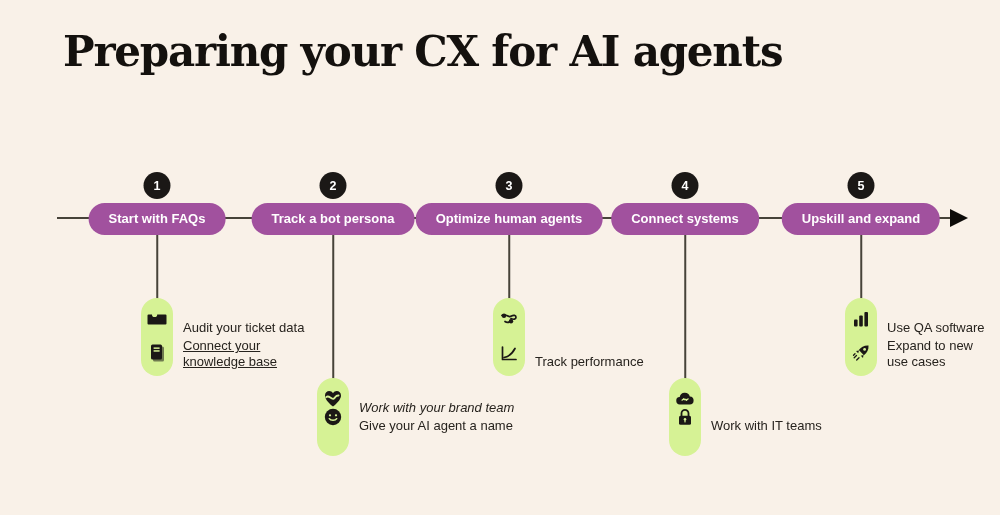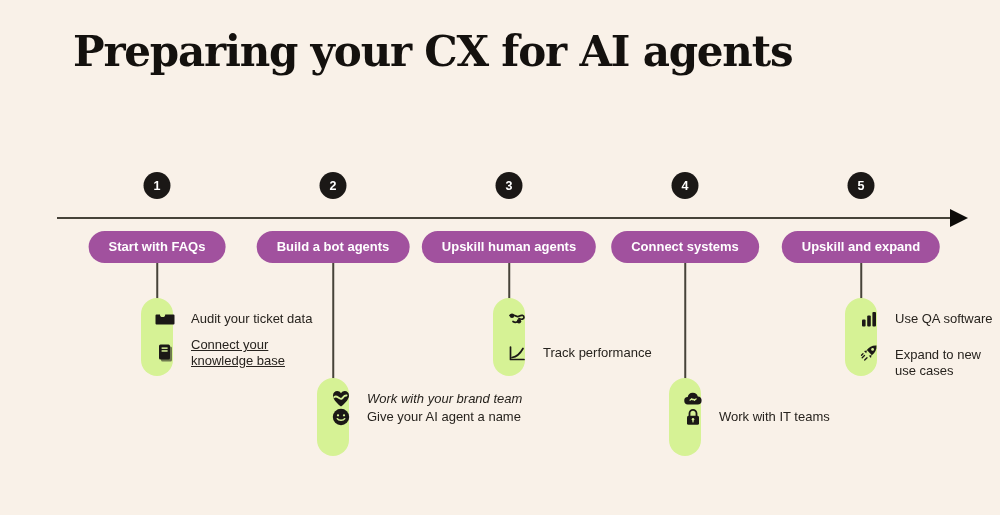--- a/index.html
+++ b/index.html
@@ -8,21 +8,21 @@
   }
   *{margin:0;padding:0;box-sizing:border-box;}
   html,body{background:#e8e2d8;}
   .stage{
     position:relative;width:1000px;height:515px;overflow:hidden;
     background:var(--bg);
     font-family:"Liberation Sans","DejaVu Sans",sans-serif;
     color:var(--text);
   }
   .title{
-    position:absolute;left:73px;top:26px;
+    position:absolute;left:63px;top:26px;
     font-family:"DejaVu Serif","Liberation Serif",serif;
     font-weight:bold;font-size:42px;letter-spacing:-1.2px;
     color:#14110e;line-height:1.25;
   }
   .timeline-line{
     position:absolute;left:57px;top:217px;width:897px;height:2px;
     background:var(--line);
   }
   .timeline-arrow{
     position:absolute;left:950px;top:209px;width:0;height:0;
@@ -35,37 +35,37 @@
   .badge{
     position:absolute;left:0;top:172px;transform:translateX(-50%);
     width:27px;height:27px;border-radius:50%;background:var(--black);
     color:#fff;font-size:12.5px;font-weight:bold;
     display:flex;align-items:center;justify-content:center;z-index:3;
   }
   .pill{
     position:absolute;left:0;top:203px;transform:translateX(-50%);
     height:32px;line-height:32px;padding:0 20px;border-radius:17px;
     background:var(--purple);color:#fff;font-weight:bold;font-size:13px;
-    white-space:nowrap;z-index:2;margin-top:28px;
+    white-space:nowrap;z-index:2;
   }
   .connector{
     position:absolute;left:0;transform:translateX(-50%);
     width:1.5px;background:var(--line);z-index:1;
   }
   .branch-top .connector{top:234px;height:66px;}
   .branch-bottom .connector{top:234px;height:146px;}
   .greenpill{
     position:absolute;left:0;transform:translateX(-50%);
     width:32px;height:78px;border-radius:17px;background:var(--green);z-index:2;
   }
   .branch-top .greenpill{top:298px;}
   .branch-bottom .greenpill{top:378px;}
   .item{
     position:absolute;left:-16px;height:34px;z-index:3;
-    display:flex;align-items:center;padding-left:8px;
+    display:flex;align-items:flex-end;
   }
   .branch-top .item-1{top:302px;}
   .branch-top .item-2{top:336px;}
   .branch-bottom .item-1{top:382px;font-style:italic;}
   .branch-bottom .item-2{top:400px;}
   .icon{
     width:32px;height:34px;display:flex;align-items:center;justify-content:center;
     flex:0 0 32px;
   }
   .icon svg{display:block;}
@@ -107,21 +107,21 @@
           <rect x="5.6" y="4.4" width="6" height="1.5" fill="#d6f295"></rect>
           <rect x="5.6" y="7.2" width="6" height="1.5" fill="#d6f295"></rect>
         </svg>
       </span>
       <span class="item-text">Connect your knowledge base</span>
     </div>
   </div>
 
   <div class="step s2 branch-bottom">
     <div class="badge">2</div>
-    <div class="pill">Build a bot agents</div>
+    <div class="pill">Track a bot persona</div>
     <div class="connector"></div>
     <div class="greenpill"></div>
     <div class="item item-1">
       <span class="icon">
         <svg width="20" height="20" viewBox="0 0 20 20">
           <path fill="#1b1816" d="M10 17.5C4.2 12.8 2 9.4 2 6.4 2 3.8 4 2 6.2 2 7.8 2 9.1 2.9 10 4.3 10.9 2.9 12.2 2 13.8 2 16 2 18 3.8 18 6.4c0 3-2.2 6.4-8 11.1z"></path>
           <path fill="none" stroke="#d6f295" stroke-width="1.8" stroke-linecap="round" d="M3.2 8.2c3-2.8 4.6 2.8 7.6 1.4 2-.9 1.4-3.4 4.8-3.1"></path>
         </svg>
       </span>
       <span class="item-text">Work with your brand team</span>
@@ -134,21 +134,21 @@
           <circle cx="13" cy="8.3" r="1.15" fill="#d6f295"></circle>
           <path d="M6.3 11.7c1.3 2.1 6.1 2.1 7.4 0" fill="none" stroke="#d6f295" stroke-width="1.5" stroke-linecap="round"></path>
         </svg>
       </span>
       <span class="item-text">Give your AI agent a name</span>
     </div>
   </div>
 
   <div class="step s3 branch-top">
     <div class="badge">3</div>
-    <div class="pill">Upskill human agents</div>
+    <div class="pill">Optimize human agents</div>
     <div class="connector"></div>
     <div class="greenpill"></div>
     <div class="item item-1">
       <span class="icon">
         <svg width="20" height="20" viewBox="0 0 20 20">
           <path d="M3 6.5C6.5 3.5 8.5 9.5 12.5 7 14.5 5.8 17 6.2 17 8.2 17 10.2 14.5 10.8 12 9.6" fill="none" stroke="#1b1816" stroke-width="1.7" stroke-linecap="round"></path>
           <path d="M6 12.5c2.5 1.8 4.5.4 5.5-.6" fill="none" stroke="#1b1816" stroke-width="1.7" stroke-linecap="round"></path>
           <circle cx="5" cy="6.7" r="2.2" fill="#1b1816"></circle>
           <circle cx="12" cy="12.2" r="2.2" fill="#1b1816"></circle>
         </svg>

